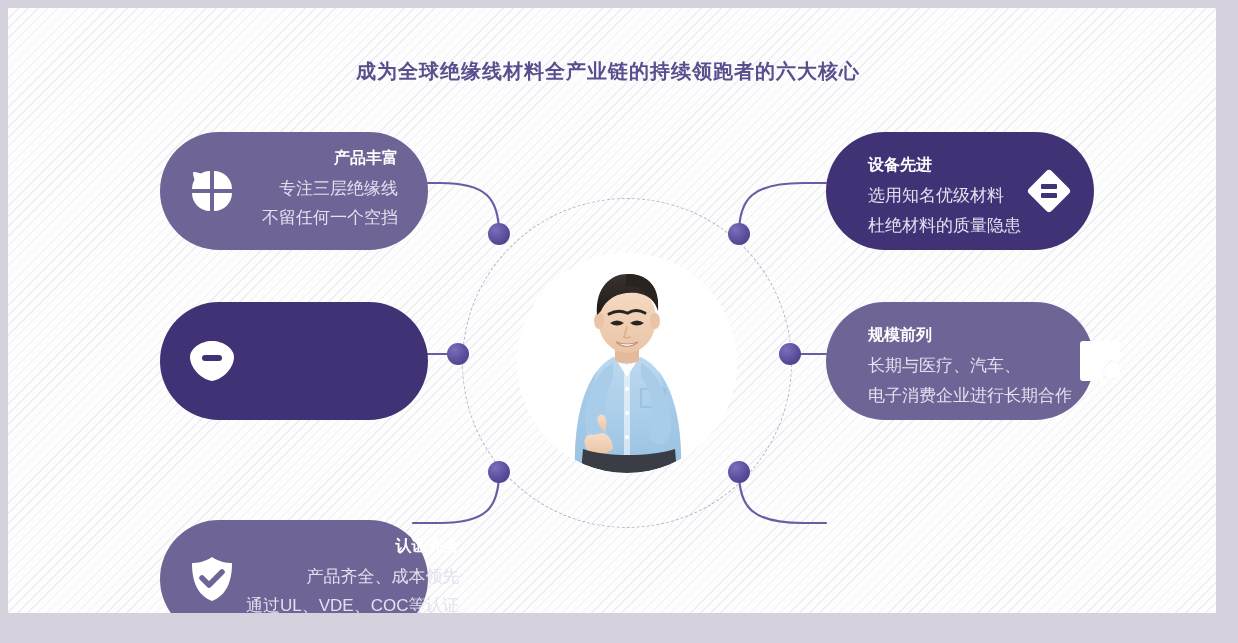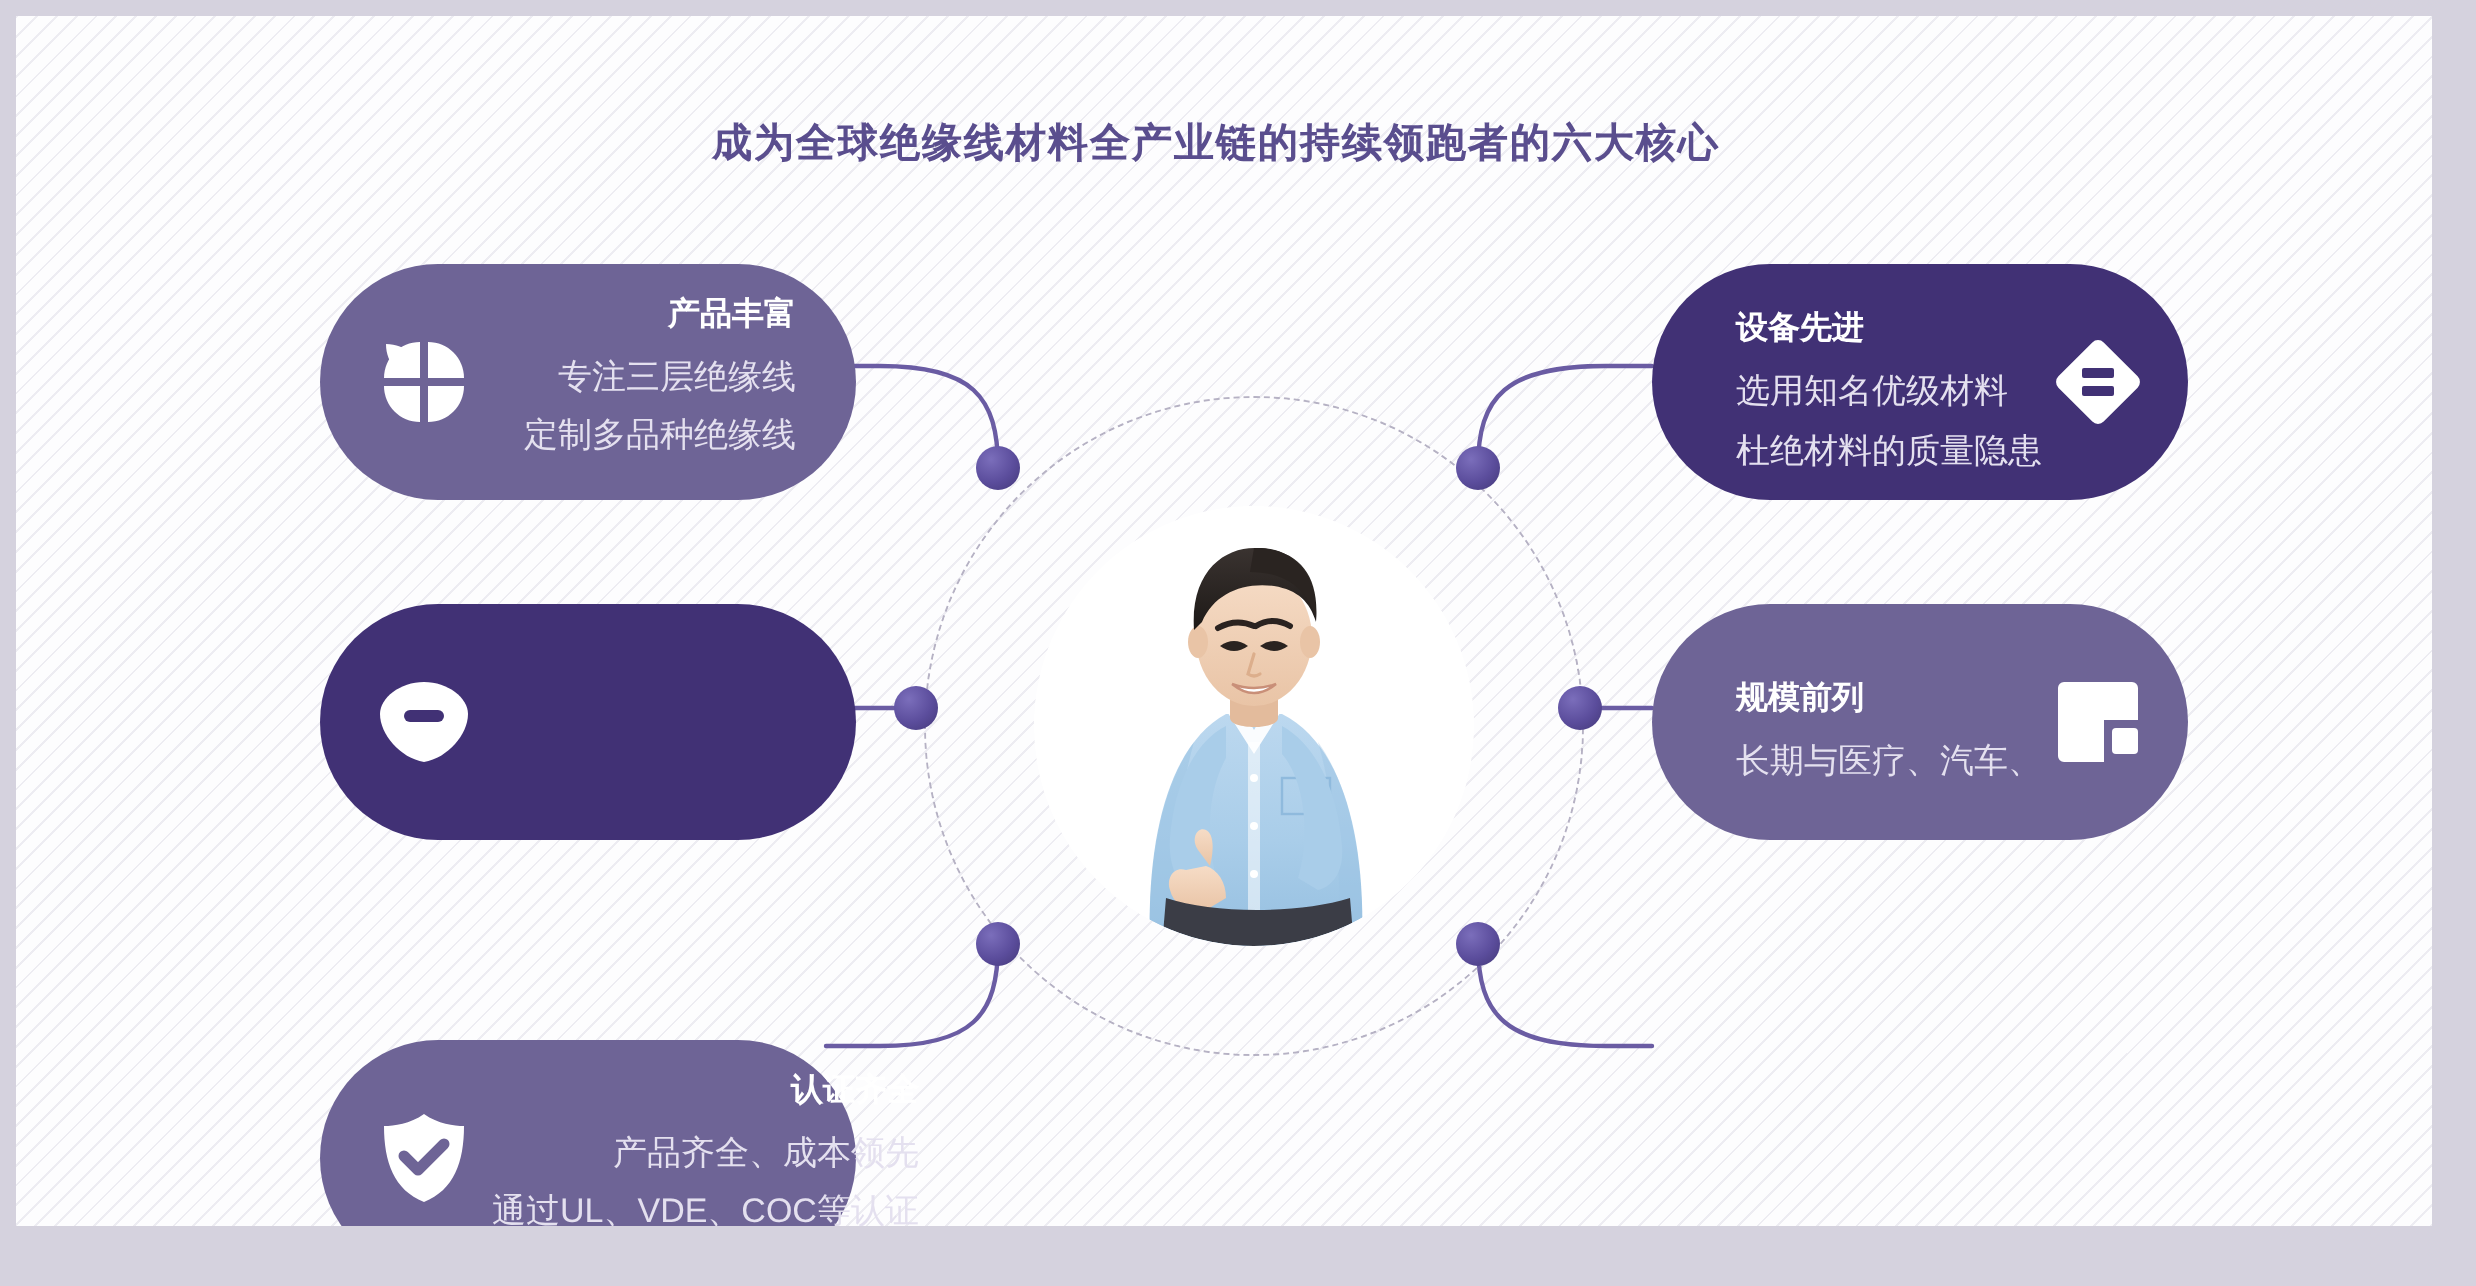--- a/index.html
+++ b/index.html
@@ -245,21 +245,21 @@
           <path d="M4 21 C 4 21 21 21 21 21 C 11 21 4 14 4 4 C 14 4 21 11 21 21 Z" fill="#ffffff"></path>
           <path d="M21 3 C 11 3 3 11 3 21 L21 21 Z" fill="#ffffff"></path>
           <path d="M25 3 C 35 3 43 11 43 21 L25 21 Z" fill="#ffffff"></path>
           <path d="M21 43 C 11 43 3 35 3 25 L21 25 Z" fill="#ffffff"></path>
           <path d="M25 43 C 35 43 43 35 43 25 L25 25 Z" fill="#ffffff"></path>
         </svg>
       </div>
       <div class="txt">
         <div class="ttl">产品丰富</div>
         <div class="sub">专注三层绝缘线</div>
-        <div class="sub">定制多品种绝缘线</div>
+        <div class="sub">不留任何一个空挡</div>
       </div>
     </div>
 
     <div id="card-l2" class="card left dark">
       <div class="ico">
         <svg width="48" height="44" viewBox="0 0 48 44">
           <path d="M24 2 C 36 2 46 10 46 18 C 46 28 36 40 24 42 C 12 40 2 28 2 18 C 2 10 12 2 24 2 Z" fill="#ffffff"></path>
           <rect x="14" y="16" width="20" height="6" rx="3" fill="#413175"></rect>
         </svg>
       </div>
@@ -291,20 +291,21 @@
           <rect x="17" y="18" width="16" height="5" rx="1" fill="#413175"></rect>
           <rect x="17" y="27" width="16" height="5" rx="1" fill="#413175"></rect>
         </svg>
       </div>
     </div>
 
     <div id="card-r2" class="card right light">
       <div class="txt">
         <div class="ttl">规模前列</div>
         <div class="sub">长期与医疗、汽车、</div>
+        <div class="sub">电子消费企业进行长期合作</div>
       </div>
       <div class="ico">
         <svg width="46" height="46" viewBox="0 0 46 46">
           <path d="M6 3 L40 3 A3 3 0 0 1 43 6 L43 22 L26 22 L26 43 L6 43 A3 3 0 0 1 3 40 L3 6 A3 3 0 0 1 6 3 Z" fill="#ffffff"></path>
           <rect x="30" y="26" width="13" height="13" rx="2" fill="#ffffff"></rect>
         </svg>
       </div>
     </div>
 
 

